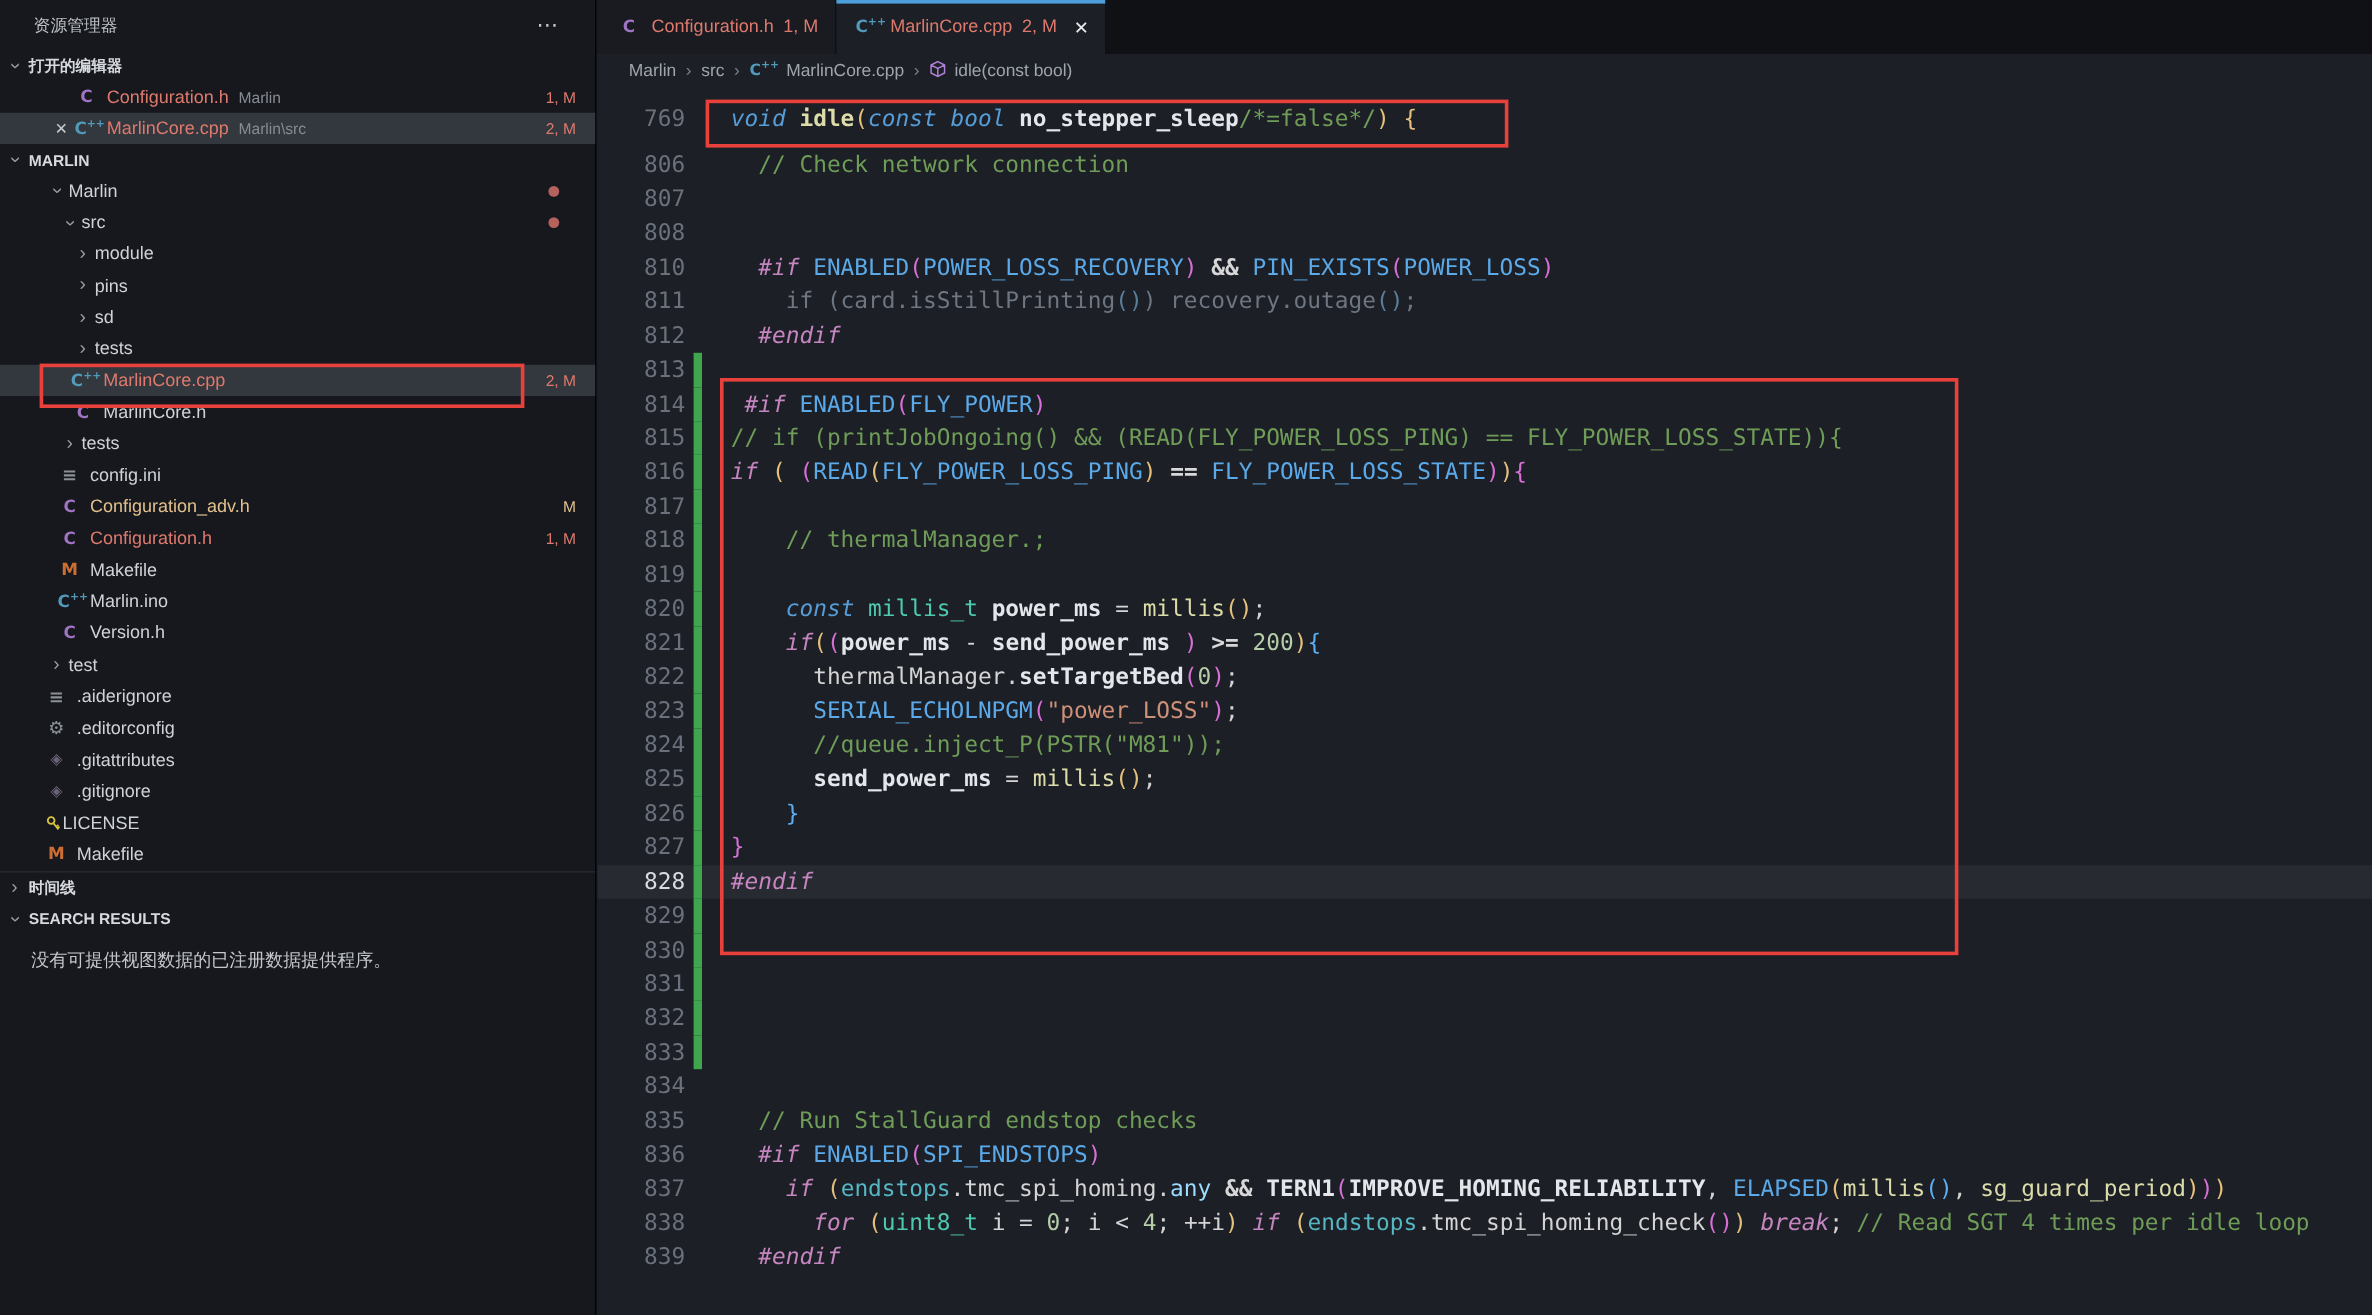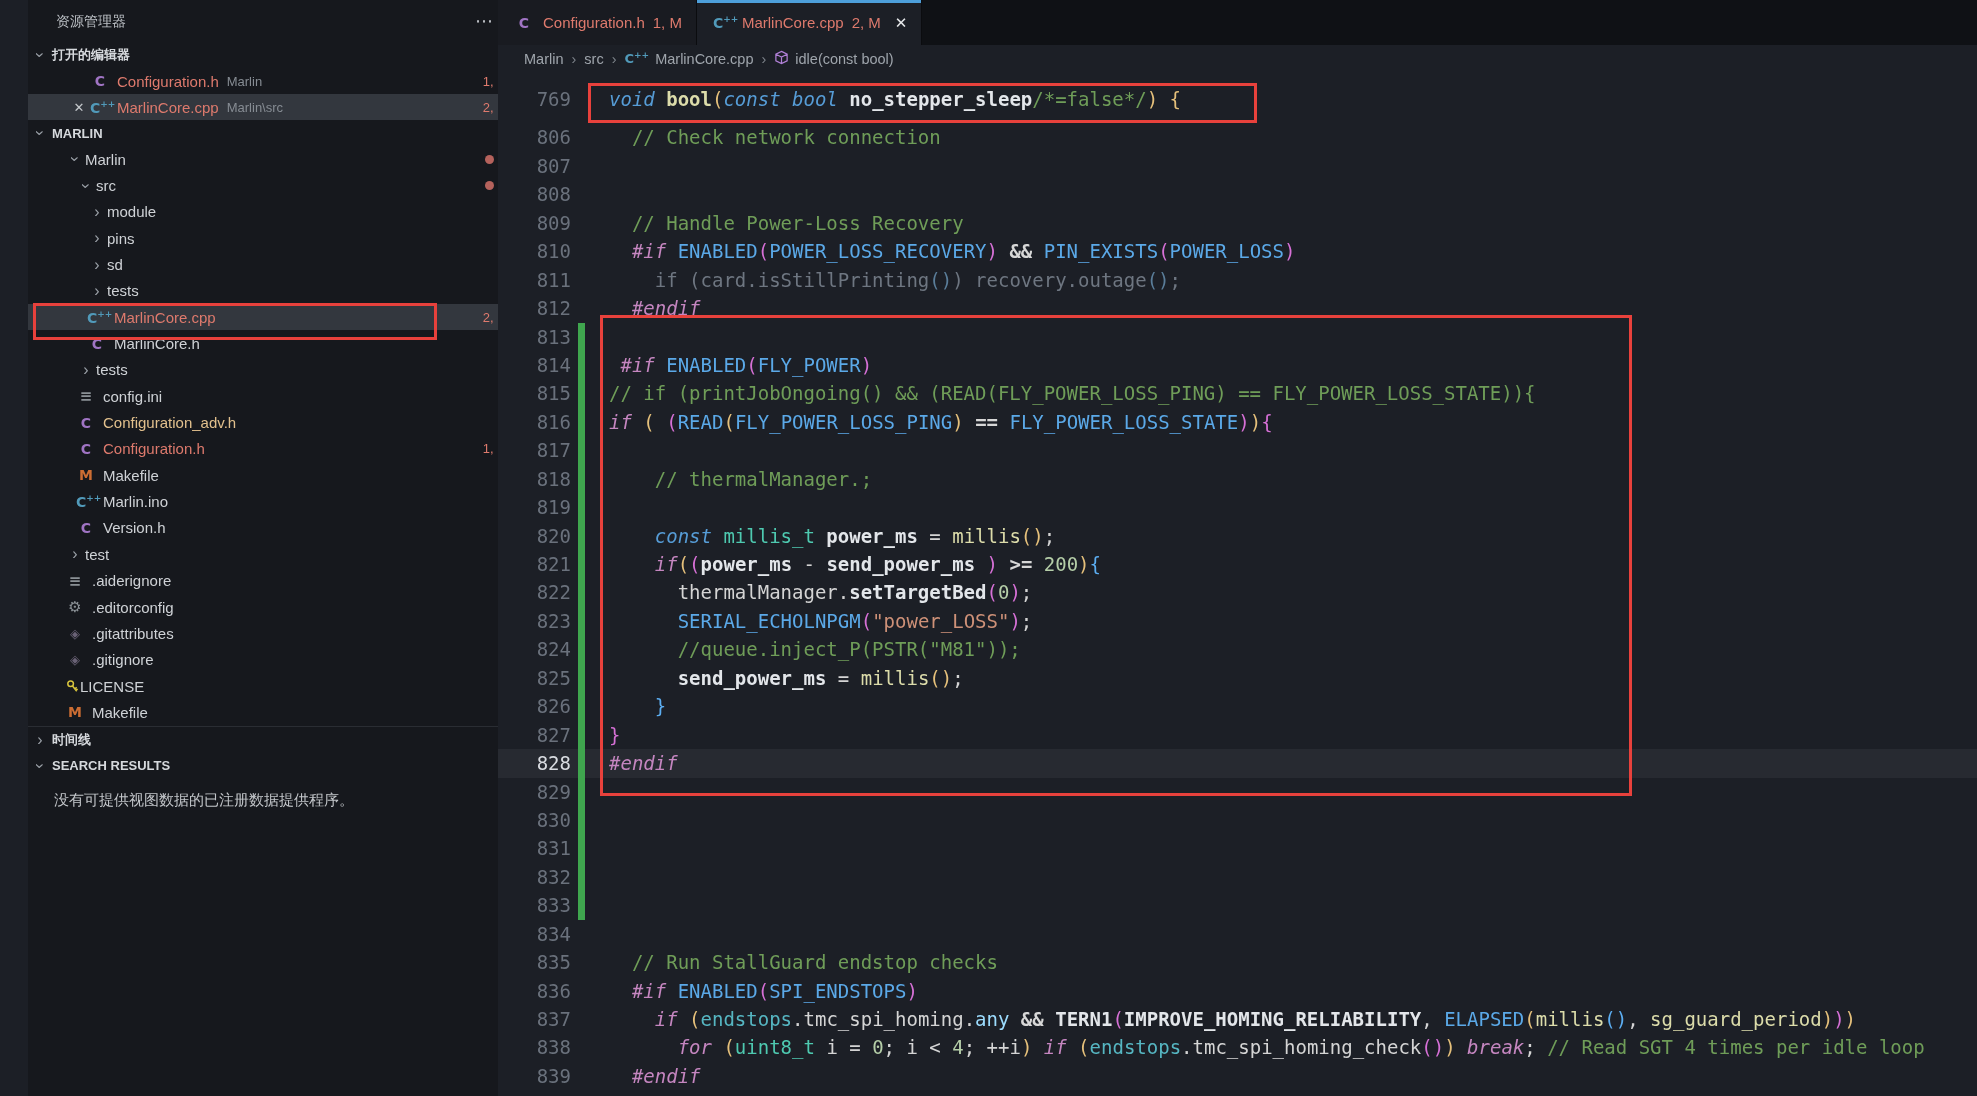--- a/index.html
+++ b/index.html
@@ -7,21 +7,21 @@
   body {
     position:relative; overflow:hidden;
     background:#1c1f26;
     font-family:"Liberation Sans", sans-serif;
     color:#cccccc;
     -webkit-font-smoothing:antialiased;
   }
   
   .sidebar {
     position:absolute; left:0; top:0; width:497px; height:1096px;
-    background:#16181d; border-right:1px solid #000;margin-left:28px;
+    background:#16181d; border-right:1px solid #000;
   }
   .sb-title { height:42px; line-height:42px; padding-left:28px; font-size:14px; color:#bdc1c6; position:relative; }
   .sb-title .dots { position:absolute; right:30px; top:0; font-size:18px; color:#c2c6cb; cursor:pointer; letter-spacing:1px; }
   .sec-header { height:26px; display:flex; align-items:center; font-size:13px; font-weight:bold; color:#d6d9dd; }
   .sec-header .chev { width:24px; text-align:center; }
   .chev { display:inline-block; color:#9aa0a7; font-size:16px; font-weight:normal; line-height:1; }
   .chev.down { transform:rotate(90deg); }
   .row { height:26px; display:flex; align-items:center; position:relative; font-size:15px; color:#cfd2d6; white-space:nowrap; }
   .row.selected { background:#33373e; }
   .row .badge { position:absolute; right:16px; font-size:13px; }
@@ -255,26 +255,25 @@
     <span class="fi cpp"><span>C</span><sup>++</sup></span>
     <span class="crumb">MarlinCore.cpp</span>
     <span class="sep">›</span>
     <svg class="cube-icon" width="15" height="15" viewBox="0 0 16 16">
       <path d="M8 1.5 L14 4.5 L14 11.5 L8 14.5 L2 11.5 L2 4.5 Z M2 4.5 L8 7.5 L14 4.5 M8 7.5 L8 14.5" fill="none" stroke="#b180d7" stroke-width="1.3"></path>
     </svg>
     <span class="crumb">idle(const bool)</span>
   </div>
 
   <div class="code" id="code">
-      <div class="code-line"><span class="ln">769</span><span class="ct"><span class="tk-kw">void </span><span class="tk-fn">bool</span><span class="tk-b1">(</span><span class="tk-kw">const bool </span><span class="tk-var">no_stepper_sleep</span><span class="tk-cm">/*=false*/</span><span class="tk-b1">) {</span></span></div>
+      <div class="code-line"><span class="ln">769</span><span class="ct"><span class="tk-kw">void </span><span class="tk-fn">idle</span><span class="tk-b1">(</span><span class="tk-kw">const bool </span><span class="tk-var">no_stepper_sleep</span><span class="tk-cm">/*=false*/</span><span class="tk-b1">) {</span></span></div>
       <div class="fold-gap"></div>
       <div class="code-line"><span class="ln">806</span><span class="ct"><span class="tk-cm">  // Check network connection</span></span></div>
       <div class="code-line"><span class="ln">807</span></div>
       <div class="code-line guide"><span class="ln">808</span><span class="ct"></span></div>
-      <div class="code-line"><span class="ln">809</span><span class="ct"><span class="tk-cm">  // Handle Power-Loss Recovery</span></span></div>
       <div class="code-line"><span class="ln">810</span><span class="ct"><span class="tk-pp">  #if </span><span class="tk-call">ENABLED</span><span class="tk-b2">(</span><span class="tk-call">POWER_LOSS_RECOVERY</span><span class="tk-b2">)</span><span class="tk-op"> &amp;&amp; </span><span class="tk-call">PIN_EXISTS</span><span class="tk-b2">(</span><span class="tk-call">POWER_LOSS</span><span class="tk-b2">)</span></span></div>
       <div class="code-line"><span class="ln">811</span><span class="ct"><span class="tk-dim">    if (card.isStillPrinting</span><span class="tk-dmb">()</span><span class="tk-dim">) recovery.outage</span><span class="tk-dmb">()</span><span class="tk-dim">;</span></span></div>
       <div class="code-line"><span class="ln">812</span><span class="ct"><span class="tk-pp">  #endif</span></span></div>
       <div class="code-line guide"><span class="ln">813</span><span class="gb"></span><span class="ct"></span></div>
       <div class="code-line"><span class="ln">814</span><span class="gb"></span><span class="ct"><span class="tk-pp"> #if </span><span class="tk-call">ENABLED</span><span class="tk-b2">(</span><span class="tk-call">FLY_POWER</span><span class="tk-b2">)</span></span></div>
       <div class="code-line"><span class="ln">815</span><span class="gb"></span><span class="ct"><span class="tk-cm">// if (printJobOngoing() &amp;&amp; (READ(FLY_POWER_LOSS_PING) == FLY_POWER_LOSS_STATE)){</span></span></div>
       <div class="code-line"><span class="ln">816</span><span class="gb"></span><span class="ct"><span class="tk-ctl">if</span><span class="tk-b1"> ( </span><span class="tk-b2">(</span><span class="tk-call">READ</span><span class="tk-b1">(</span><span class="tk-call">FLY_POWER_LOSS_PING</span><span class="tk-b1">)</span><span class="tk-op"> == </span><span class="tk-call">FLY_POWER_LOSS_STATE</span><span class="tk-b2">)</span><span class="tk-b1">)</span><span class="tk-b2">{</span></span></div>
       <div class="code-line"><span class="ln">817</span><span class="gb"></span></div>
       <div class="code-line"><span class="ln">818</span><span class="gb"></span><span class="ct"><span class="tk-cm">    // thermalManager.;</span></span></div>
       <div class="code-line"><span class="ln">819</span><span class="gb"></span></div>

